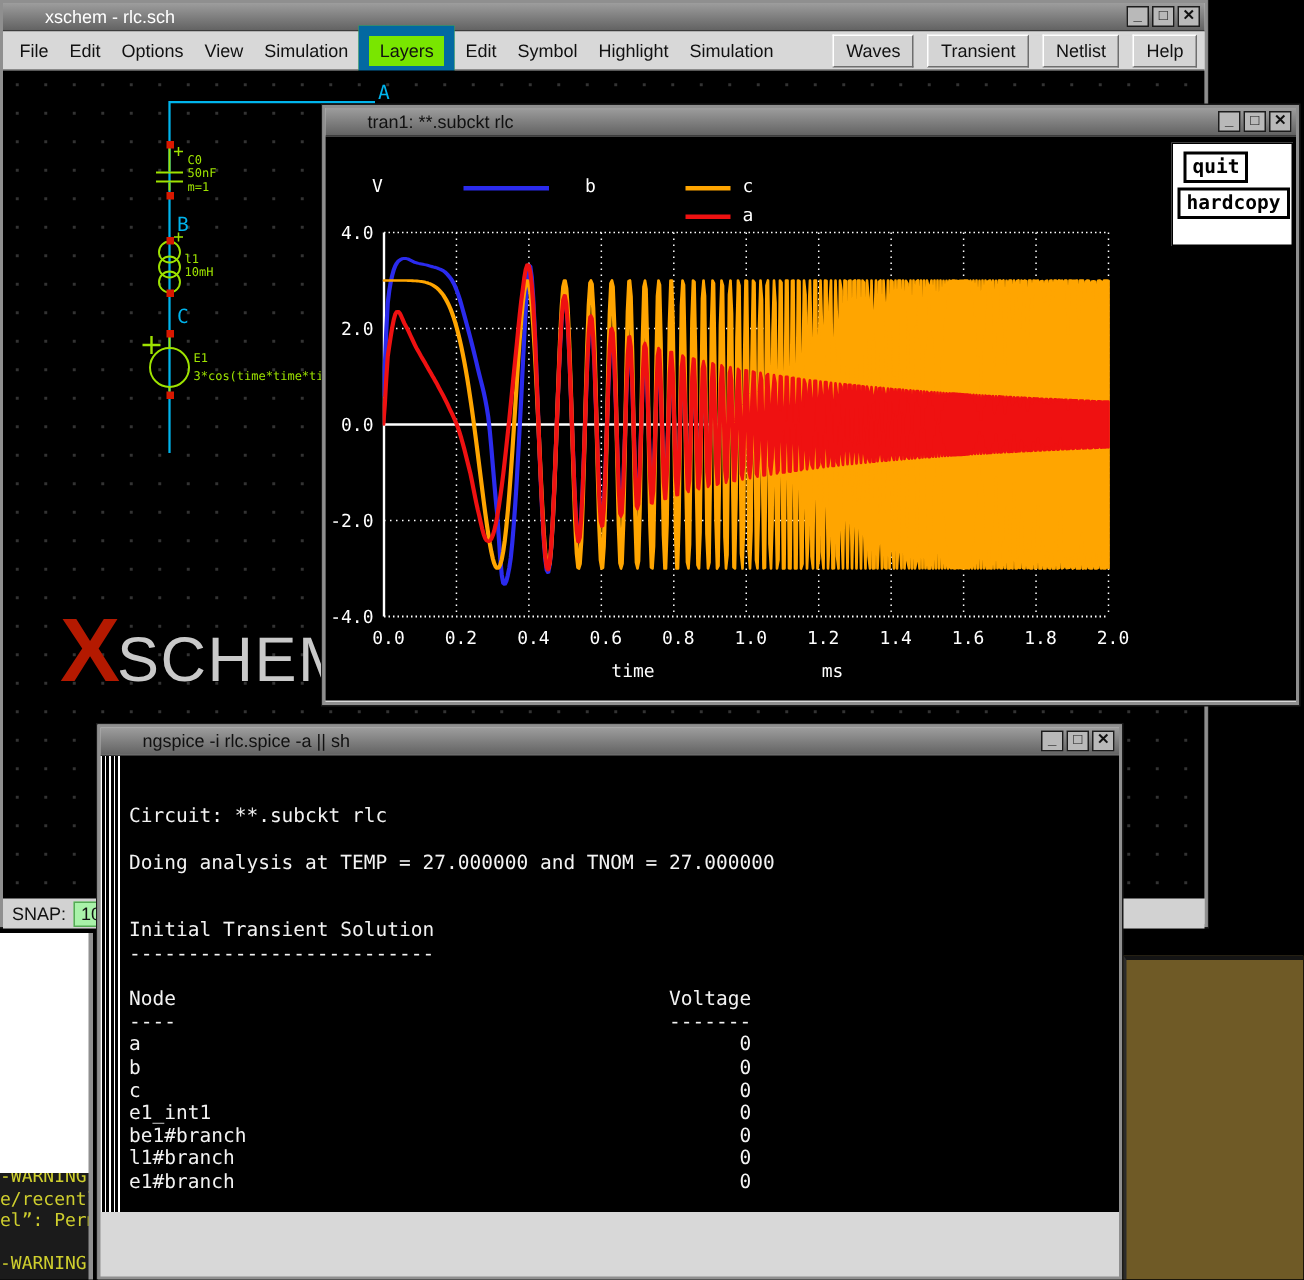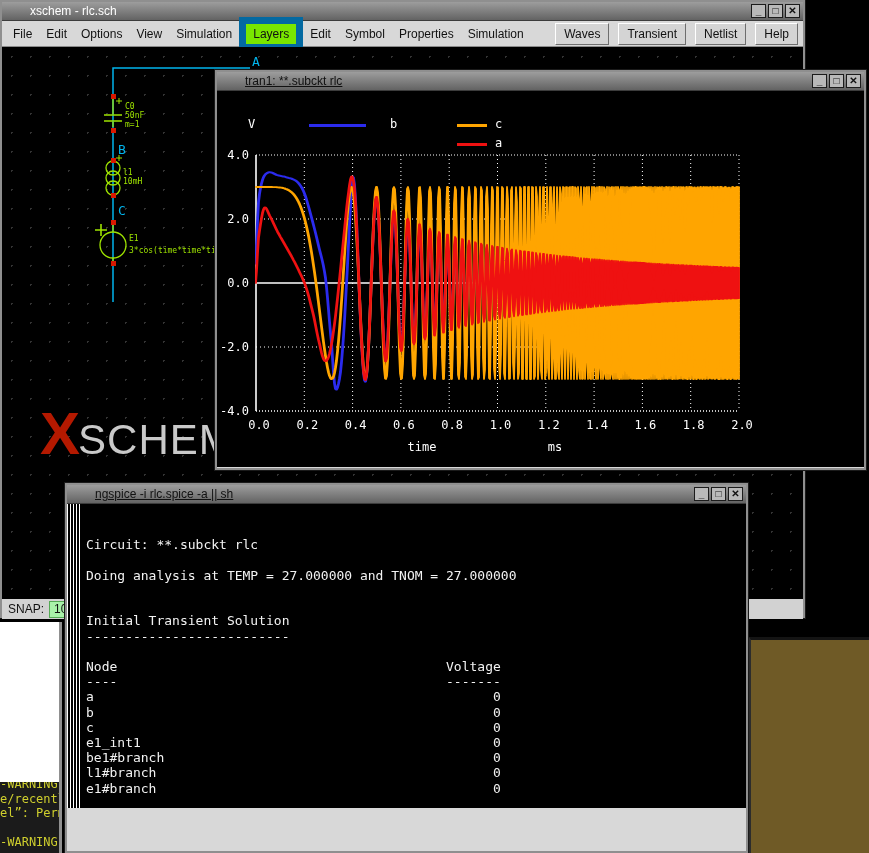--- a/index.html
+++ b/index.html
@@ -4,21 +4,21 @@
 <style>
   * { margin:0; padding:0; box-sizing:border-box; }
   html,body { background:#000; }
   body { font-family:"Liberation Sans", sans-serif; width:869px; height:853px; overflow:hidden; }
   .desktop { position:relative; width:869px; height:853px; background:#000; overflow:hidden; }
   .win { position:absolute; }
   .frame { border:2px solid #8f8f8f; box-shadow:0 0 0 1px #1a1a1a; background:#d8d8d8; }
   .titlebar { height:19px; background:linear-gradient(#9d9d9d,#636363); border-bottom:1px solid #3c3c3c;
               display:flex; align-items:center; font-size:12px; }
   .titlebar .title { padding-left:28px; color:#fff; white-space:nowrap; }
-  .titlebar.dark-text .title { color:#111;text-decoration:underline; }
+  .titlebar.dark-text .title { color:#111; }
   .tb-btns { margin-left:auto; display:flex; gap:2px; padding-right:3px; }
   .tb-btn { width:15px; height:14px; border:1px solid #1c1c1c; background:#b9b9b9; color:#111;
             font-size:10px; line-height:12px; text-align:center; font-weight:bold; cursor:default; }
   
   .xschem { left:0; top:0; width:805px; height:618px; }
   .menubar { height:26px; background:#d8d8d8; border-bottom:1px solid #8a8a8a; display:flex; align-items:center;
              font-size:12px; color:#111; padding:0 4px; }
   .menu-item { padding:3px 7px; }
   .menu-item.hl { background:var(--layers-hl); border:7px solid #0369a1; }
   .mb-spacer { flex:1; }
@@ -72,21 +72,21 @@
     </div>
     <div class="menubar">
       <span class="menu-item">File</span>
       <span class="menu-item">Edit</span>
       <span class="menu-item">Options</span>
       <span class="menu-item">View</span>
       <span class="menu-item">Simulation</span>
       <span class="menu-item hl">Layers</span>
       <span class="menu-item">Edit</span>
       <span class="menu-item">Symbol</span>
-      <span class="menu-item">Properties</span>
+      <span class="menu-item">Highlight</span>
       <span class="menu-item">Simulation</span>
       <span class="mb-spacer"></span>
       <span class="mb-btn">Waves</span>
       <span class="mb-btn">Transient</span>
       <span class="mb-btn">Netlist</span>
       <span class="mb-btn last">Help</span>
     </div>
     <div class="canvas">
       <svg class="schematic" width="801" height="552">
         <g stroke="var(--wire)" stroke-width="1.5" fill="none">
@@ -192,20 +192,24 @@
           <path d="M34,92.0L35,92.0L36,92.0L37,92.0L38,92.0L39,92.0L40,92.0L41,92.0L42,92.0L43,92.0L44,92.0L45,92.0L46,92.0L47,92.0L48,92.0L49,92.0L50,92.0L51,92.1L52,92.1L53,92.1L54,92.2L55,92.2L56,92.3L57,92.4L58,92.5L59,92.6L60,92.7L61,92.9L62,93.2L63,93.4L64,93.8L65,94.1L66,94.6L67,95.1L68,95.7L69,96.4L70,97.2L71,98.1L72,99.2L73,100.4L74,101.7L75,103.3L76,105.0L77,106.9L78,109.0L79,111.4L80,114.0L81,116.9L82,120.1L83,123.6L84,127.4L85,131.5L86,136.0L87,140.8L88,146.0L89,151.5L90,157.4L91,163.7L92,170.3L93,177.2L94,184.4L95,191.9L96,199.6L97,207.5L98,215.5L99,223.5L100,231.5L101,239.4L102,247.0L103,254.2L104,261.0L105,267.2L106,272.6L107,277.2L108,280.7L109,283.0L110,283.5L111,281.5L112,277.9L113,272.5L114,265.5L115,256.7L116,246.3L117,234.4L118,221.1L119,206.7L120,191.6L121,175.9L122,160.3L123,145.1L124,130.8L125,118.1L126,107.3L127,99.1L128,93.8L129,92.0L130,92.0L131,93.9L132,99.5L133,109.1L134,122.3L135,138.7L136,157.8L137,178.8L138,200.7L139,222.3L140,242.4L141,259.7L142,273.1L143,281.5L144,280.1L145,269.8L146,253.5L147,232.1L148,206.8L149,179.7L150,152.8L151,128.4L152,108.9L153,96.2L154,92.0L155,92.0L156,97.1L157,111.3L158,133.8L159,162.4L160,194.3L161,225.9L162,253.6L163,273.7L164,280.9L165,266.1L166,240.2L167,206.7L168,169.9L169,135.3L170,108.4L171,93.7L172,92.0L173,94.3L174,110.6L175,140.5L176,179.2L177,220.1L178,255.5L179,278.3L180,269.3L181,237.8L182,195.3L183,150.6L184,113.9L185,93.9L186,92.0L187,96.2L188,121.0L189,162.9L190,211.8L191,255.0L192,280.5L193,254.4L194,208.5L195,156.0L196,112.7L197,92.5L198,92.0L199,102.7L200,141.1L201,195.7L202,248.2L203,279.0L204,244.4L205,188.1L206,131.2L207,96.2L208,92.0L209,97.9L210,136.7L211,197.6L212,254.9L213,269.1L214,217.4L215,151.5L216,102.5L217,92.0L218,94.9L219,133.8L220,200.8L221,261.6L222,254.3L223,187.7L224,120.8L225,92.0L226,92.0L227,119.5L228,188.2L229,257.4L230,249.6L231,175.2L232,108.6L233,92.0L234,95.0L235,145.0L236,225.4L237,268.0L238,197.1L239,118.8L240,92.0L241,93.0L242,141.0L243,226.6L244,260.0L245,178.0L246,104.0L247,92.0L248,102.2L249,176.0L250,261.0L251,213.7L252,122.9L253,92.0L254,93.9L255,156.5L256,250.6L257,217.5L258,121.8L259,92.0L260,95.6L261,168.5L262,263.1L263,189.0L264,101.5L265,92.0L266,114.1L267,213.9L268,237.0L269,130.3L270,92.0L271,95.4L272,178.1L273,257.7L274,148.9L275,92.0L276,92.4L277,166.4L278,259.0L279,146.1L280,92.0L281,93.5L282,179.3L283,241.5L284,122.9L285,92.0L286,104.8L287,217.2L288,196.1L289,95.4L290,92.0L291,147.6L292,252.8L293,126.6L294,92.1L295,107.1L296,230.1L297,163.4L298,92.0L299,93.5L300,198.5L301,187.6L302,92.0L303,92.0L304,182.8L305,194.5L306,92.2L307,92.0L308,184.7L309,183.6L310,92.0L311,92.5L312,204.5L313,155.4L314,92.0L315,101.6L316,239.7L317,116.6L318,92.0L319,135.5L320,210.4L321,92.1L322,92.1L323,202.9L324,134.0L325,92.0L326,123.6L327,208.9L328,92.1L329,92.2L330,220.6L331,109.2L332,92.0L333,161.4L334,149.6L335,92.1L336,119.5L337,190.4L338,92.1L339,98.8L340,220.4L341,92.0L342,92.5L343,237.9L344,92.2L345,92.1L346,228.2L347,92.5L348,92.0L349,228.0L350,92.0L351,92.0L352,228.3L353,92.1L354,93.4L355,202.7L356,92.0L357,103.4L358,164.2L359,92.0L360,131.1L361,120.5L362,92.1L363,181.9L364,92.9L365,92.0L366,202.7L367,92.0L368,111.2L369,125.2L370,92.0L371,186.3L372,92.0L373,92.9L374,155.2L375,92.1L376,158.8L377,92.0L378,92.0L379,155.2L380,92.0L381,165.6L382,92.2L383,94.1L384,124.9L385,92.0L386,207.7L387,92.1L388,121.3L389,92.6L390,92.0L391,133.4L392,92.1L393,205.9L394,92.0L395,136.9L396,92.0L397,96.5L398,97.2L399,92.0L400,128.9L401,92.0L402,173.7L403,92.1L404,179.9L405,92.0L406,141.6L407,92.3L408,115.2L409,92.2L410,100.3L411,92.0L412,93.7L413,92.0L414,92.0L415,92.3L416,92.3L417,92.6L418,92.2L419,92.3L420,92.3L421,92.0L422,92.0L423,92.0L424,93.6L425,92.2L426,100.0L427,92.0L428,115.1L429,92.0L430,142.0L431,92.3L432,171.6L433,92.0L434,125.8L435,92.1L436,95.4L437,92.3L438,92.1L439,99.7L440,92.0L441,148.2L442,92.3L443,118.4L444,92.0L445,92.1L446,93.1L447,92.0L448,147.5L449,92.2L450,99.6L451,92.0L452,92.0L453,118.4L454,92.0L455,104.1L456,92.4L457,92.0L458,123.3L459,92.0L460,93.3L461,92.1L462,92.4L463,136.1L464,92.1L465,92.0L466,110.5L467,92.0L468,92.2L469,92.2L470,92.1L471,96.9L472,92.5L473,92.4L474,105.8L475,92.5L476,92.1L477,108.6L478,92.2L479,92.0L480,102.9L481,92.1L482,92.0L483,93.8L484,92.0L485,92.5L486,92.1L487,95.3L488,92.0L489,92.1L490,128.1L491,92.0L492,92.1L493,92.3L494,92.3L495,92.2L496,92.0L497,117.4L498,92.0L499,92.0L500,92.1L501,105.4L502,92.6L503,92.0L504,92.2L505,100.6L506,92.7L507,92.6L508,92.7L509,110.9L510,92.2L511,92.0L512,92.6L513,94.2L514,92.1L515,92.0L516,92.1L517,92.2L517,283.8L516,281.7L515,283.9L514,284.0L513,283.6L512,283.9L511,269.2L510,283.5L509,284.0L508,284.0L507,272.6L506,284.0L505,284.0L504,283.6L503,274.8L502,283.9L501,283.6L500,284.0L499,260.8L498,284.0L497,284.0L496,284.0L495,274.4L494,283.5L493,284.0L492,277.5L491,283.5L490,283.6L489,283.7L488,277.2L487,283.4L486,283.9L485,243.4L484,283.7L483,284.0L482,264.9L481,283.9L480,284.0L479,273.6L478,284.0L477,283.5L476,273.7L475,284.0L474,284.0L473,265.3L472,284.0L471,284.0L470,242.3L469,283.6L468,283.9L467,254.4L466,284.0L465,284.0L464,282.2L463,283.8L462,268.0L461,284.0L460,283.7L459,247.8L458,283.6L457,282.9L456,283.9L455,283.9L454,227.2L453,284.0L452,282.6L451,284.0L450,284.0L449,243.6L448,283.7L447,265.3L446,283.8L445,283.8L444,279.3L443,283.8L442,223.6L441,283.9L440,257.2L439,284.0L438,283.8L437,283.8L436,284.0L435,268.6L434,283.8L433,228.0L432,283.9L431,215.7L430,283.9L429,249.1L428,284.0L427,269.8L426,284.0L425,280.0L424,283.9L423,283.6L422,283.7L421,283.9L420,283.9L419,283.8L418,283.5L417,283.8L416,283.5L415,283.9L414,283.9L413,283.5L412,283.8L411,279.8L410,284.0L409,269.5L408,283.7L407,249.1L406,283.9L405,216.5L404,283.9L403,179.9L402,283.9L401,225.3L400,284.0L399,265.8L398,284.0L397,284.0L396,264.3L395,283.8L394,205.9L393,283.8L392,207.2L391,284.0L390,270.0L389,278.6L388,283.9L387,215.3L386,284.0L385,207.7L384,283.9L383,278.9L382,257.2L381,283.9L380,165.6L379,283.9L378,266.0L377,266.2L376,283.9L375,158.8L374,284.0L373,269.9L372,252.2L371,283.8L370,186.3L369,284.0L368,283.4L367,202.7L366,283.9L365,244.8L364,262.8L363,283.9L362,181.9L361,283.8L360,283.9L359,164.2L358,283.9L357,275.6L356,202.7L355,284.0L354,256.0L353,228.3L352,284.0L351,237.9L350,241.6L349,284.0L348,228.0L347,244.5L346,283.9L345,228.2L344,237.9L343,283.9L342,238.6L341,220.4L340,283.9L339,256.6L338,190.4L337,284.0L336,275.8L335,149.6L334,283.8L333,283.9L332,161.4L331,264.5L330,283.9L329,220.6L328,208.9L327,284.0L326,273.0L325,134.0L324,277.5L323,284.0L322,202.9L321,210.4L320,283.9L319,275.9L318,135.5L317,261.5L316,284.0L315,239.7L314,155.4L313,280.9L312,284.0L311,204.5L310,183.6L309,284.0L308,284.0L307,184.7L306,194.5L305,284.0L304,283.8L303,182.8L302,187.6L301,283.9L300,284.0L299,198.5L298,163.4L297,278.1L296,283.9L295,230.1L294,126.6L293,252.8L292,284.0L291,267.6L290,147.6L289,196.1L288,283.5L287,283.9L286,217.2L285,122.9L284,241.5L283,284.0L282,278.3L281,179.3L280,146.1L279,259.0L278,284.0L277,270.6L276,166.4L275,148.9L274,257.7L273,284.0L272,273.9L271,178.1L270,130.3L269,237.0L268,284.0L267,283.1L266,213.9L265,114.1L264,189.0L263,274.9L262,284.0L261,263.1L260,168.5L259,121.8L258,217.5L257,282.2L256,284.0L255,250.6L254,156.5L253,122.9L252,213.7L251,279.9L250,284.0L249,261.0L248,176.0L247,104.0L246,178.0L245,260.0L244,284.0L243,281.6L242,226.6L241,141.0L240,118.8L239,197.1L238,268.0L237,284.0L236,279.8L235,225.4L234,145.0L233,108.6L232,175.2L231,249.6L230,283.9L229,284.0L228,257.4L227,188.2L226,119.5L225,120.8L224,187.7L223,254.3L222,283.9L221,284.0L220,261.6L219,200.8L218,133.8L217,102.5L216,151.5L215,217.4L214,269.1L213,284.0L212,283.3L211,254.9L210,197.6L209,136.7L208,97.9L207,131.2L206,188.1L205,244.4L204,279.0L203,284.0L202,280.0L201,248.2L200,195.7L199,141.1L198,102.7L197,112.7L196,156.0L195,208.5L194,254.4L193,280.7L192,284.0L191,280.5L190,255.0L189,211.8L188,162.9L187,121.0L186,96.2L185,113.9L184,150.6L183,195.3L182,237.8L181,269.3L180,283.5L179,284.0L178,278.3L177,255.5L176,220.1L175,179.2L174,140.5L173,110.6L172,94.3L171,108.4L170,135.3L169,169.9L168,206.7L167,240.2L166,266.1L165,280.9L164,284.0L163,283.4L162,273.7L161,253.6L160,225.9L159,194.3L158,162.4L157,133.8L156,111.3L155,97.1L154,96.2L153,108.9L152,128.4L151,152.8L150,179.7L149,206.8L148,232.1L147,253.5L146,269.8L145,280.1L144,284.0L143,284.0L142,281.5L141,273.1L140,259.7L139,242.4L138,222.3L137,200.7L136,178.8L135,157.8L134,138.7L133,122.3L132,109.1L131,99.5L130,93.9L129,93.8L128,99.1L127,107.3L126,118.1L125,130.8L124,145.1L123,160.3L122,175.9L121,191.6L120,206.7L119,221.1L118,234.4L117,246.3L116,256.7L115,265.5L114,272.5L113,277.9L112,281.5L111,283.5L110,284.0L109,284.0L108,283.0L107,280.7L106,277.2L105,272.6L104,267.2L103,261.0L102,254.2L101,247.0L100,239.4L99,231.5L98,223.5L97,215.5L96,207.5L95,199.6L94,191.9L93,184.4L92,177.2L91,170.3L90,163.7L89,157.4L88,151.5L87,146.0L86,140.8L85,136.0L84,131.5L83,127.4L82,123.6L81,120.1L80,116.9L79,114.0L78,111.4L77,109.0L76,106.9L75,105.0L74,103.3L73,101.7L72,100.4L71,99.2L70,98.1L69,97.2L68,96.4L67,95.7L66,95.1L65,94.6L64,94.1L63,93.8L62,93.4L61,93.2L60,92.9L59,92.7L58,92.6L57,92.5L56,92.4L55,92.3L54,92.2L53,92.2L52,92.1L51,92.1L50,92.1L49,92.0L48,92.0L47,92.0L46,92.0L45,92.0L44,92.0L43,92.0L42,92.0L41,92.0L40,92.0L39,92.0L38,92.0L37,92.0L36,92.0L35,92.0L34,92.0Z" fill="#ffa500" stroke="#ffa500" stroke-width="1.8" stroke-linejoin="round"></path>
           <path d="M34,175.3L35,157.5L36,142.5L37,135.7L38,129.2L39,123.2L40,118.1L41,114.5L42,112.7L43,112.5L44,112.6L45,113.8L46,115.8L47,118.1L48,120.4L49,122.3L50,124.1L51,126.1L52,128.3L53,130.4L54,132.6L55,134.7L56,136.7L57,138.5L58,140.3L59,142.1L60,143.8L61,145.5L62,147.2L63,149.0L64,150.8L65,152.5L66,154.2L67,156.0L68,157.7L69,159.5L70,161.3L71,163.2L72,165.1L73,166.9L74,168.8L75,170.8L76,172.8L77,174.8L78,177.0L79,179.1L80,181.1L81,183.3L82,185.6L83,188.0L84,190.7L85,193.7L86,197.0L87,200.6L88,204.3L89,208.3L90,212.3L91,216.2L92,220.2L93,225.0L94,230.1L95,235.2L96,240.1L97,244.7L98,248.8L99,253.4L100,257.7L101,261.3L102,264.0L103,265.6L104,265.7L105,264.3L106,262.0L107,258.8L108,254.4L109,249.1L110,243.0L111,236.2L112,229.0L113,221.1L114,212.4L115,203.4L116,194.1L117,184.7L118,174.8L119,164.7L120,154.5L121,144.6L122,134.7L123,124.5L124,114.6L125,105.6L126,98.2L127,90.4L128,84.6L129,81.6L130,81.3L131,82.1L132,86.4L133,94.9L134,108.0L135,126.7L136,150.2L137,175.5L138,201.7L139,224.6L140,245.5L141,262.9L142,275.9L143,283.4L144,279.9L145,268.7L146,251.9L147,230.5L148,206.0L149,180.2L150,155.1L151,132.9L152,115.6L153,104.9L154,101.9L155,102.0L156,107.4L157,120.7L158,140.9L159,166.0L160,193.3L161,220.0L162,242.8L163,258.9L164,263.4L165,250.7L166,229.6L167,202.7L168,173.9L169,147.2L170,127.0L171,116.4L172,115.3L173,117.4L174,130.2L175,152.8L176,181.6L177,211.3L178,236.6L179,252.5L180,245.1L181,222.7L182,193.0L183,162.4L184,137.7L185,124.6L186,123.6L187,126.7L188,143.6L189,171.5L190,203.5L191,231.3L192,247.0L193,230.0L194,200.9L195,168.1L196,141.5L197,129.5L198,129.3L199,136.2L200,159.7L201,192.6L202,223.8L203,241.3L204,220.8L205,188.1L206,155.5L207,135.8L208,133.6L209,137.1L210,159.3L211,193.4L212,225.0L213,232.2L214,203.9L215,168.4L216,142.3L217,137.0L218,138.6L219,159.5L220,194.7L221,226.3L222,222.0L223,187.8L224,154.0L225,139.7L226,139.7L227,153.8L228,188.1L229,222.2L230,218.0L231,181.8L232,149.8L233,142.0L234,143.5L235,167.6L236,205.7L237,225.3L238,192.2L239,156.1L240,144.0L241,144.5L242,166.6L243,205.5L244,220.2L245,183.6L246,150.9L247,145.7L248,150.3L249,182.8L250,219.7L251,199.0L252,160.2L253,147.2L254,148.1L255,174.7L256,214.3L257,200.2L258,160.7L259,148.6L260,150.1L261,180.0L262,218.5L263,188.4L264,153.5L265,149.8L266,158.7L267,198.2L268,207.2L269,165.6L270,150.9L271,152.2L272,184.2L273,214.5L274,173.2L275,151.9L276,152.0L277,179.9L278,214.3L279,172.5L280,152.7L281,153.3L282,184.8L283,207.4L284,164.6L285,153.6L286,158.2L287,198.4L288,190.9L289,155.5L290,154.4L291,173.9L292,210.4L293,166.9L294,155.1L295,160.3L296,202.4L297,179.7L298,155.7L299,156.2L300,191.5L301,187.9L302,156.3L303,156.3L304,186.3L305,190.1L306,157.0L307,156.9L308,186.9L309,186.6L310,157.5L311,157.6L312,193.2L313,177.8L314,158.0L315,161.0L316,204.1L317,166.0L318,158.5L319,171.9L320,194.8L321,158.9L322,158.9L323,192.5L324,171.9L325,159.4L326,168.8L327,194.2L328,159.8L329,159.8L330,197.5L331,165.1L332,160.2L333,180.3L334,177.0L335,160.6L336,168.4L337,188.7L338,160.9L339,162.9L340,197.1L341,161.3L342,161.4L343,201.8L344,161.6L345,161.6L346,199.0L347,162.0L348,161.9L349,198.8L350,162.2L351,162.2L352,198.8L353,162.5L354,162.9L355,191.9L356,162.8L357,165.8L358,181.8L359,163.1L360,173.2L361,170.6L362,163.3L363,186.4L364,163.8L365,163.6L366,191.7L367,163.8L368,168.7L369,172.3L370,164.1L371,187.6L372,164.3L373,164.5L374,179.9L375,164.5L376,180.9L377,164.7L378,164.7L379,180.1L380,164.9L381,182.6L382,165.2L383,165.6L384,173.1L385,165.3L386,192.7L387,165.5L388,172.4L389,165.8L390,165.7L391,175.4L392,165.9L393,192.1L394,166.0L395,176.3L396,166.2L397,167.3L398,167.5L399,166.4L400,174.8L401,166.5L402,184.8L403,166.7L404,186.2L405,166.9L406,177.8L407,167.1L408,172.1L409,167.2L410,169.0L411,167.3L412,167.7L413,167.4L414,167.4L415,167.6L416,167.6L417,167.8L418,167.7L419,167.9L420,167.9L421,168.0L422,168.0L423,168.1L424,168.4L425,168.3L426,169.9L427,168.3L428,173.1L429,168.4L430,178.6L431,168.6L432,184.7L433,168.7L434,175.5L435,168.8L436,169.6L437,169.0L438,169.0L439,170.5L440,169.1L441,180.2L442,169.3L443,174.4L444,169.3L445,169.4L446,169.6L447,169.5L448,180.2L449,169.6L450,171.1L451,169.7L452,169.8L453,174.8L454,169.9L455,172.2L456,170.0L457,170.1L458,175.9L459,170.1L460,170.5L461,170.2L462,170.4L463,178.5L464,170.4L465,170.5L466,173.8L467,170.6L468,170.7L469,170.7L470,170.7L471,171.7L472,170.9L473,170.9L474,173.4L475,171.0L476,171.0L477,174.0L478,171.1L479,171.1L480,173.1L481,171.2L482,171.3L483,171.7L484,171.4L485,171.5L486,171.5L487,172.1L488,171.6L489,171.6L490,177.8L491,171.7L492,171.8L493,171.9L494,171.9L495,171.9L496,171.9L497,176.2L498,172.0L499,172.0L500,172.1L501,174.3L502,172.3L503,172.2L504,172.3L505,173.7L506,172.4L507,172.5L508,172.5L509,175.5L510,172.5L511,172.5L512,172.7L513,173.0L514,172.7L515,172.7L516,172.8L517,172.8L517,203.2L516,202.9L515,203.3L514,203.3L513,203.3L512,203.4L511,201.1L510,203.4L509,203.5L508,203.6L507,201.8L506,203.6L505,203.7L504,203.7L503,202.3L502,203.8L501,203.8L500,203.9L499,200.1L498,204.0L497,204.0L496,204.1L495,202.5L494,204.1L493,204.2L492,203.2L491,204.2L490,204.3L489,204.4L488,203.2L487,204.4L486,204.5L485,197.6L484,204.6L483,204.7L482,201.4L481,204.7L480,204.8L479,203.1L478,204.9L477,204.9L476,203.2L475,205.0L474,205.1L473,201.8L472,205.2L471,205.2L470,197.8L469,205.3L468,205.4L467,200.0L466,205.5L465,205.6L464,205.2L463,205.6L462,202.8L461,205.7L460,205.8L459,199.1L458,205.8L457,205.8L456,206.0L455,206.1L454,195.4L453,206.2L452,206.0L451,206.3L450,206.3L449,198.6L448,206.4L447,202.9L446,206.5L445,206.6L444,205.7L443,206.7L442,195.0L441,206.8L440,201.7L439,206.9L438,207.0L437,207.0L436,207.2L435,204.1L434,207.2L433,196.0L432,207.4L431,193.6L430,207.5L429,200.5L428,207.6L427,204.8L426,207.7L425,207.0L424,207.8L423,207.9L422,207.9L421,208.1L420,208.1L419,208.2L418,208.1L417,208.3L416,208.3L415,208.5L414,208.5L413,208.5L412,208.6L411,207.9L410,208.8L409,205.8L408,208.9L407,201.4L406,209.0L405,194.3L404,209.2L403,186.2L402,209.4L401,196.3L400,209.5L399,205.5L398,209.7L397,209.7L396,205.4L395,209.8L394,192.1L393,210.0L392,192.4L391,210.2L390,207.0L389,209.1L388,210.4L387,194.4L386,210.6L385,192.7L384,210.8L383,209.6L382,204.5L381,211.0L380,182.6L379,211.2L378,206.8L377,207.0L376,211.4L375,180.9L374,211.6L373,208.2L372,203.9L371,211.8L370,187.6L369,212.1L368,211.9L367,191.7L366,212.3L365,202.4L364,207.1L363,212.5L362,186.4L361,212.8L360,212.8L359,181.8L358,213.1L357,210.9L356,191.9L355,213.4L354,206.0L353,198.8L352,213.6L351,201.4L350,202.5L349,213.9L348,198.8L347,203.4L346,214.2L345,199.0L344,201.8L343,214.5L342,202.0L341,197.1L340,214.9L339,207.3L338,188.7L337,215.3L336,213.0L335,177.0L334,215.6L333,215.6L332,180.3L331,210.3L330,216.0L329,197.5L328,194.2L327,216.4L326,213.2L325,171.9L324,214.9L323,216.9L322,192.5L321,194.8L320,217.3L319,214.9L318,171.9L317,210.8L316,217.8L315,204.1L314,177.8L313,217.3L312,218.3L311,193.2L310,186.6L309,218.8L308,218.8L307,186.9L306,190.1L305,219.4L304,219.3L303,186.3L302,187.9L301,219.9L300,220.0L299,191.5L298,179.7L297,218.6L296,220.6L295,202.4L294,166.9L293,210.4L292,221.3L291,215.7L290,173.9L289,190.9L288,221.8L287,222.0L286,198.4L285,164.6L284,207.4L283,222.8L282,220.8L281,184.8L280,172.5L279,214.3L278,223.7L277,218.8L276,179.9L275,173.2L274,214.5L273,224.6L272,220.9L271,184.2L270,165.6L269,207.2L268,225.7L267,225.4L266,198.2L265,158.7L264,188.4L263,223.1L262,226.8L261,218.5L260,180.0L259,160.7L258,200.2L257,227.3L256,228.1L255,214.3L254,174.7L253,160.2L252,199.0L251,227.7L250,229.5L249,219.7L248,182.8L247,150.9L246,183.6L245,220.2L244,231.1L243,230.1L242,205.5L241,166.6L240,156.1L239,192.2L238,225.3L237,232.9L236,231.1L235,205.7L234,167.6L233,149.8L232,181.8L231,218.0L230,235.0L229,235.1L228,222.2L227,188.1L226,153.8L225,154.0L224,187.8L223,222.0L222,237.5L221,237.6L220,226.3L219,194.7L218,159.5L217,142.3L216,168.4L215,203.9L214,232.2L213,240.6L212,240.3L211,225.0L210,193.4L209,159.3L208,137.1L207,155.5L206,188.1L205,220.8L204,241.3L203,244.4L202,242.3L201,223.8L200,192.6L199,159.7L198,136.2L197,141.5L196,168.1L195,200.9L194,230.0L193,247.0L192,249.4L191,247.4L190,231.3L189,203.5L188,171.5L187,143.6L186,126.7L185,137.7L184,162.4L183,193.0L182,222.7L181,245.1L180,255.6L179,256.1L178,252.5L177,236.6L176,211.3L175,181.6L174,152.8L173,130.2L172,117.4L171,127.0L170,147.2L169,173.9L168,202.7L167,229.6L166,250.7L165,263.4L164,266.4L163,266.1L162,258.9L161,242.8L160,220.0L159,193.3L158,166.0L157,140.9L156,120.7L155,107.4L154,104.9L153,115.6L152,132.9L151,155.1L150,180.2L149,206.0L148,230.5L147,251.9L146,268.7L145,279.9L144,284.8L143,285.1L142,283.4L141,275.9L140,262.9L139,245.5L138,224.6L137,201.7L136,175.5L135,150.2L134,126.7L133,108.0L132,94.9L131,86.4L130,82.1L129,84.6L128,90.4L127,98.2L126,105.6L125,114.6L124,124.5L123,134.7L122,144.6L121,154.5L120,164.7L119,174.8L118,184.7L117,194.1L116,203.4L115,212.4L114,221.1L113,229.0L112,236.2L111,243.0L110,249.1L109,254.4L108,258.8L107,262.0L106,264.3L105,265.7L104,266.1L103,266.1L102,265.6L101,264.0L100,261.3L99,257.7L98,253.4L97,248.8L96,244.7L95,240.1L94,235.2L93,230.1L92,225.0L91,220.2L90,216.2L89,212.3L88,208.3L87,204.3L86,200.6L85,197.0L84,193.7L83,190.7L82,188.0L81,185.6L80,183.3L79,181.1L78,179.1L77,177.0L76,174.8L75,172.8L74,170.8L73,168.8L72,166.9L71,165.1L70,163.2L69,161.3L68,159.5L67,157.7L66,156.0L65,154.2L64,152.5L63,150.8L62,149.0L61,147.2L60,145.5L59,143.8L58,142.1L57,140.3L56,138.5L55,136.7L54,134.7L53,132.6L52,130.4L51,128.3L50,126.1L49,124.1L48,122.3L47,120.4L46,118.1L45,115.8L44,113.8L43,112.7L42,114.5L41,118.1L40,123.2L39,129.2L38,135.7L37,142.5L36,157.5L35,175.3L34,188.0Z" fill="#ef1111" stroke="#ef1111" stroke-width="1.8" stroke-linejoin="round"></path>
         </svg>
       <span class="leg" style="left:31px;top:26px">V</span>
       <div class="leg-line leg-b" style="left: 92px; top: 33px; width: 57px; background: rgb(43, 43, 238);"></div>
       <span class="leg" style="left:173px;top:26px">b</span>
       <div class="leg-line leg-c" style="left: 240px; top: 33px; width: 30px; background: rgb(255, 165, 0);"></div>
       <span class="leg" style="left:278px;top:26px">c</span>
       <div class="leg-line leg-a" style="left: 240px; top: 52px; width: 30px; background: rgb(239, 17, 17);"></div>
       <span class="leg" style="left:278px;top:45px">a</span>
+      <div class="side-panel">
+        <span class="xg-btn" style="left:7px;top:5px">quit</span>
+        <span class="xg-btn" style="left:3px;top:29px">hardcopy</span>
+      </div>
     </div>
   </div>
 
   <div class="win frame ngspice">
     <div class="titlebar dark-text">
       <span class="title">ngspice -i rlc.spice -a || sh</span>
       <span class="tb-btns">
         <span class="tb-btn">_</span>
         <span class="tb-btn">□</span>
         <span class="tb-btn">✕</span>

